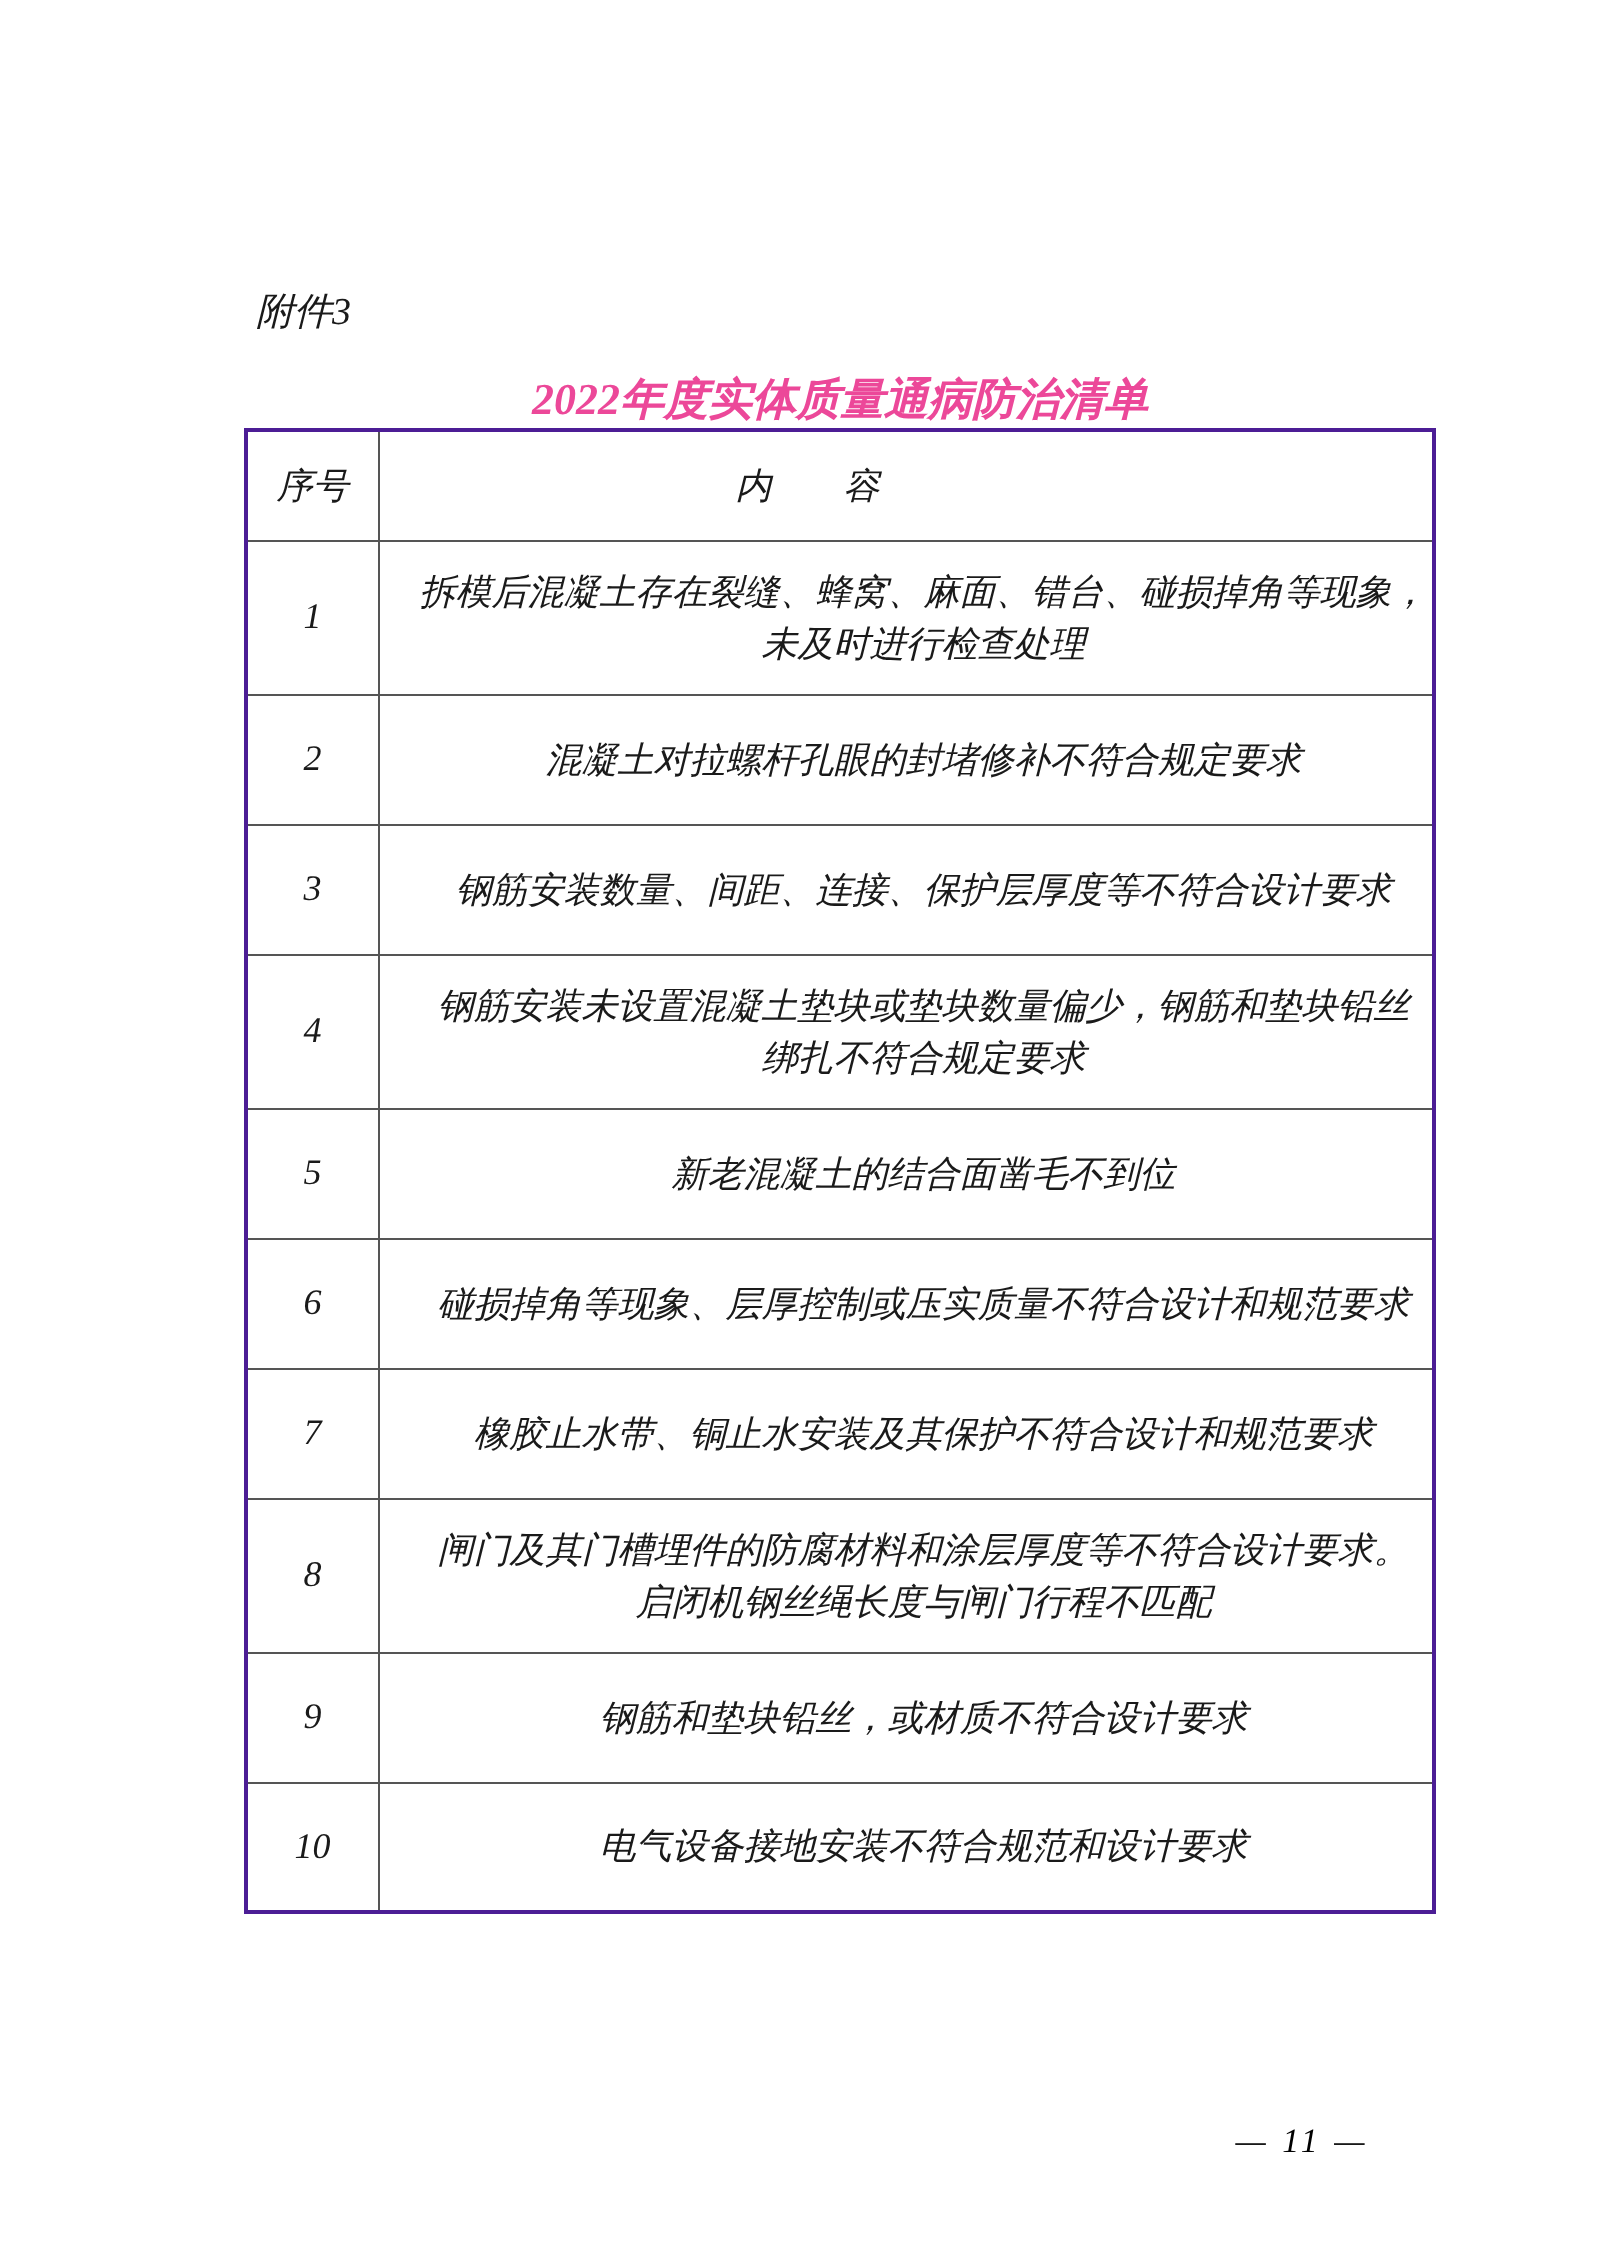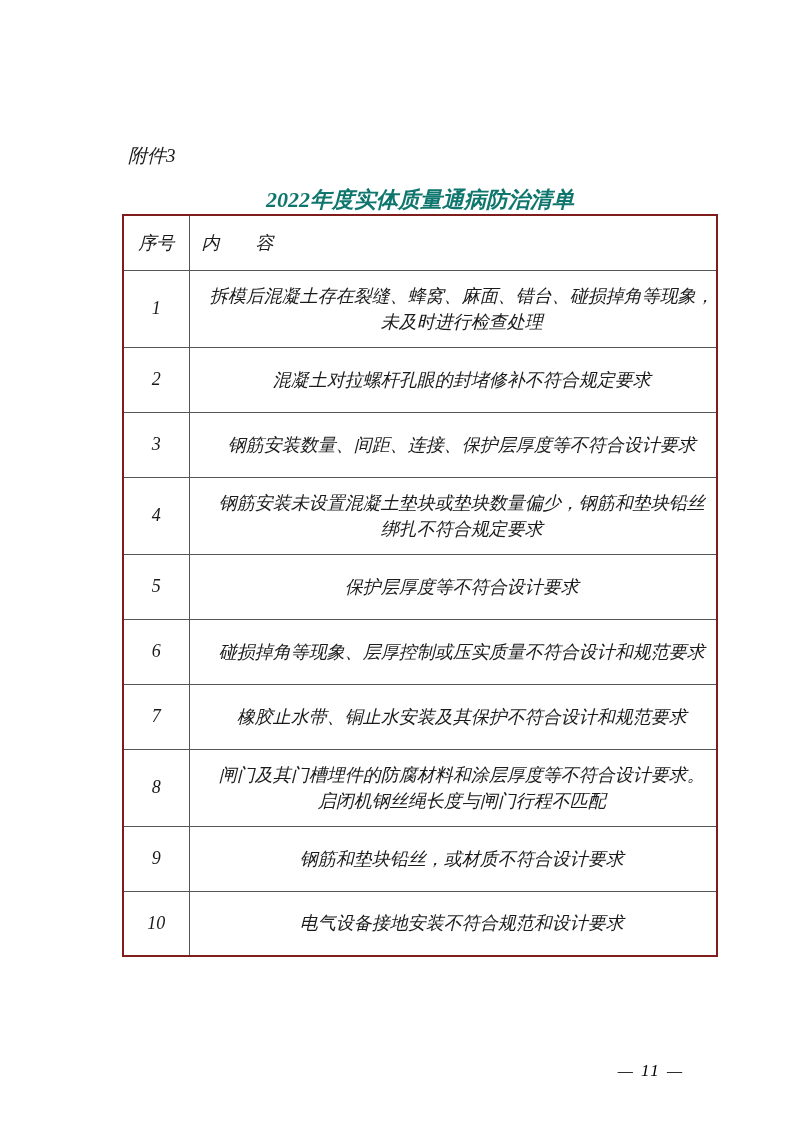--- a/index.html
+++ b/index.html
@@ -21,30 +21,30 @@
     color: #1a1a1a;
   }
   .title {
     position: absolute;
     left: 94px;
     top: 145px;
     width: 596px;
     text-align: center;
     font-size: 22px;
     font-weight: bold;
-    color: #0f766e;
+    color: #ec4899;
   }
   table.defect-table {
     position: absolute;
     left: 94px;
     top: 186px;
     width: 596px;
     border-collapse: collapse;
     table-layout: fixed;
-    border: 2px solid #7f1d1d;
+    border: 2px solid #4c1d95;
   }
   table.defect-table td {
     border: 1.5px solid #555555;
     font-size: 18px;
     color: #1a1a1a;
     vertical-align: middle;
   }
   col.c-num { width: 66px; }
   tr.header-row td { height: 55px; }
   tr.body-row td { height: 65px; }
@@ -56,20 +56,21 @@
     padding-left: 20px;
     padding-right: 2px;
     line-height: 26px;
     white-space: pre;
     overflow: hidden;
   }
   td.header-num-cell {
     text-align: center;
   }
   td.header-content-cell {
+    text-align: center;
     padding-right: 110px;
     white-space: pre;
   }
   .pageno {
     position: absolute;
     left: 523px;
     top: 1021px;
     width: 200px;
     text-align: center;
     font-size: 17px;
@@ -110,21 +111,21 @@
         <td class="num-cell">3</td>
         <td class="content-cell">钢筋安装数量、间距、连接、保护层厚度等不符合设计要求</td>
       </tr>
       <tr class="body-row">
         <td class="num-cell">4</td>
         <td class="content-cell">钢筋安装未设置混凝土垫块或垫块数量偏少，钢筋和垫块铅丝
 绑扎不符合规定要求</td>
       </tr>
       <tr class="body-row">
         <td class="num-cell">5</td>
-        <td class="content-cell">保护层厚度等不符合设计要求</td>
+        <td class="content-cell">新老混凝土的结合面凿毛不到位</td>
       </tr>
       <tr class="body-row">
         <td class="num-cell">6</td>
         <td class="content-cell">碰损掉角等现象、层厚控制或压实质量不符合设计和规范要求</td>
       </tr>
       <tr class="body-row">
         <td class="num-cell">7</td>
         <td class="content-cell">橡胶止水带、铜止水安装及其保护不符合设计和规范要求</td>
       </tr>
       <tr class="body-row">

